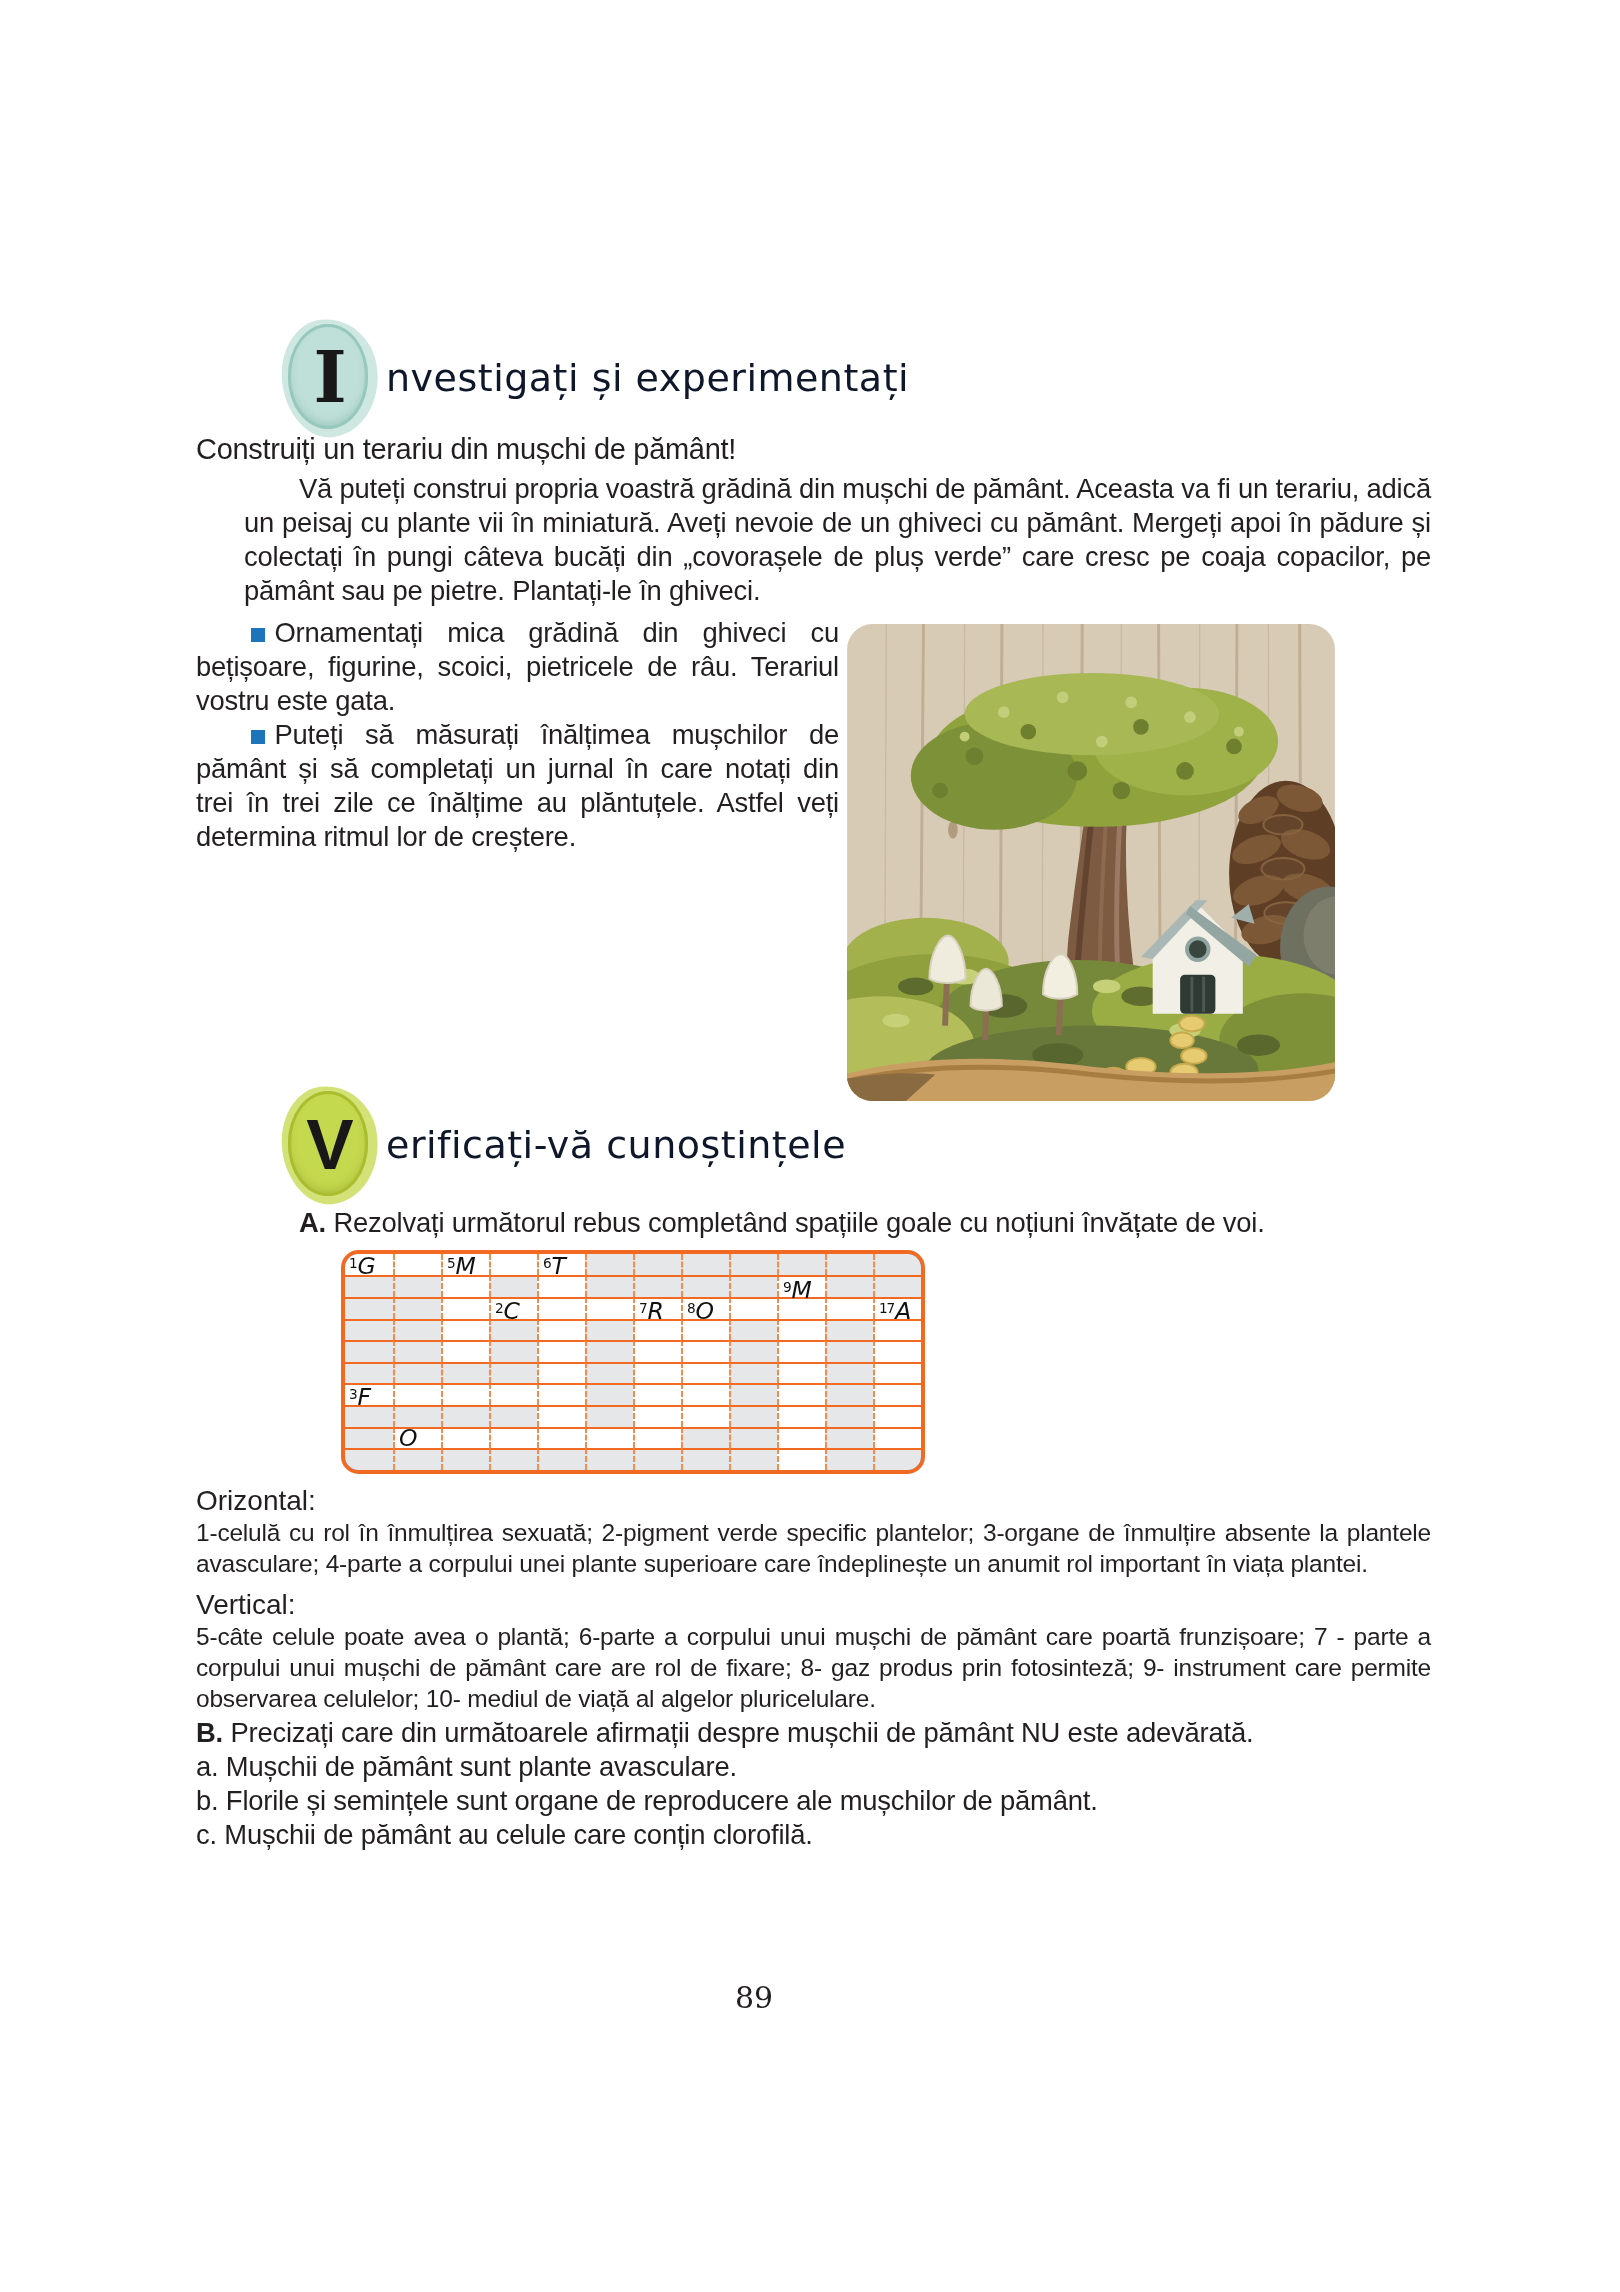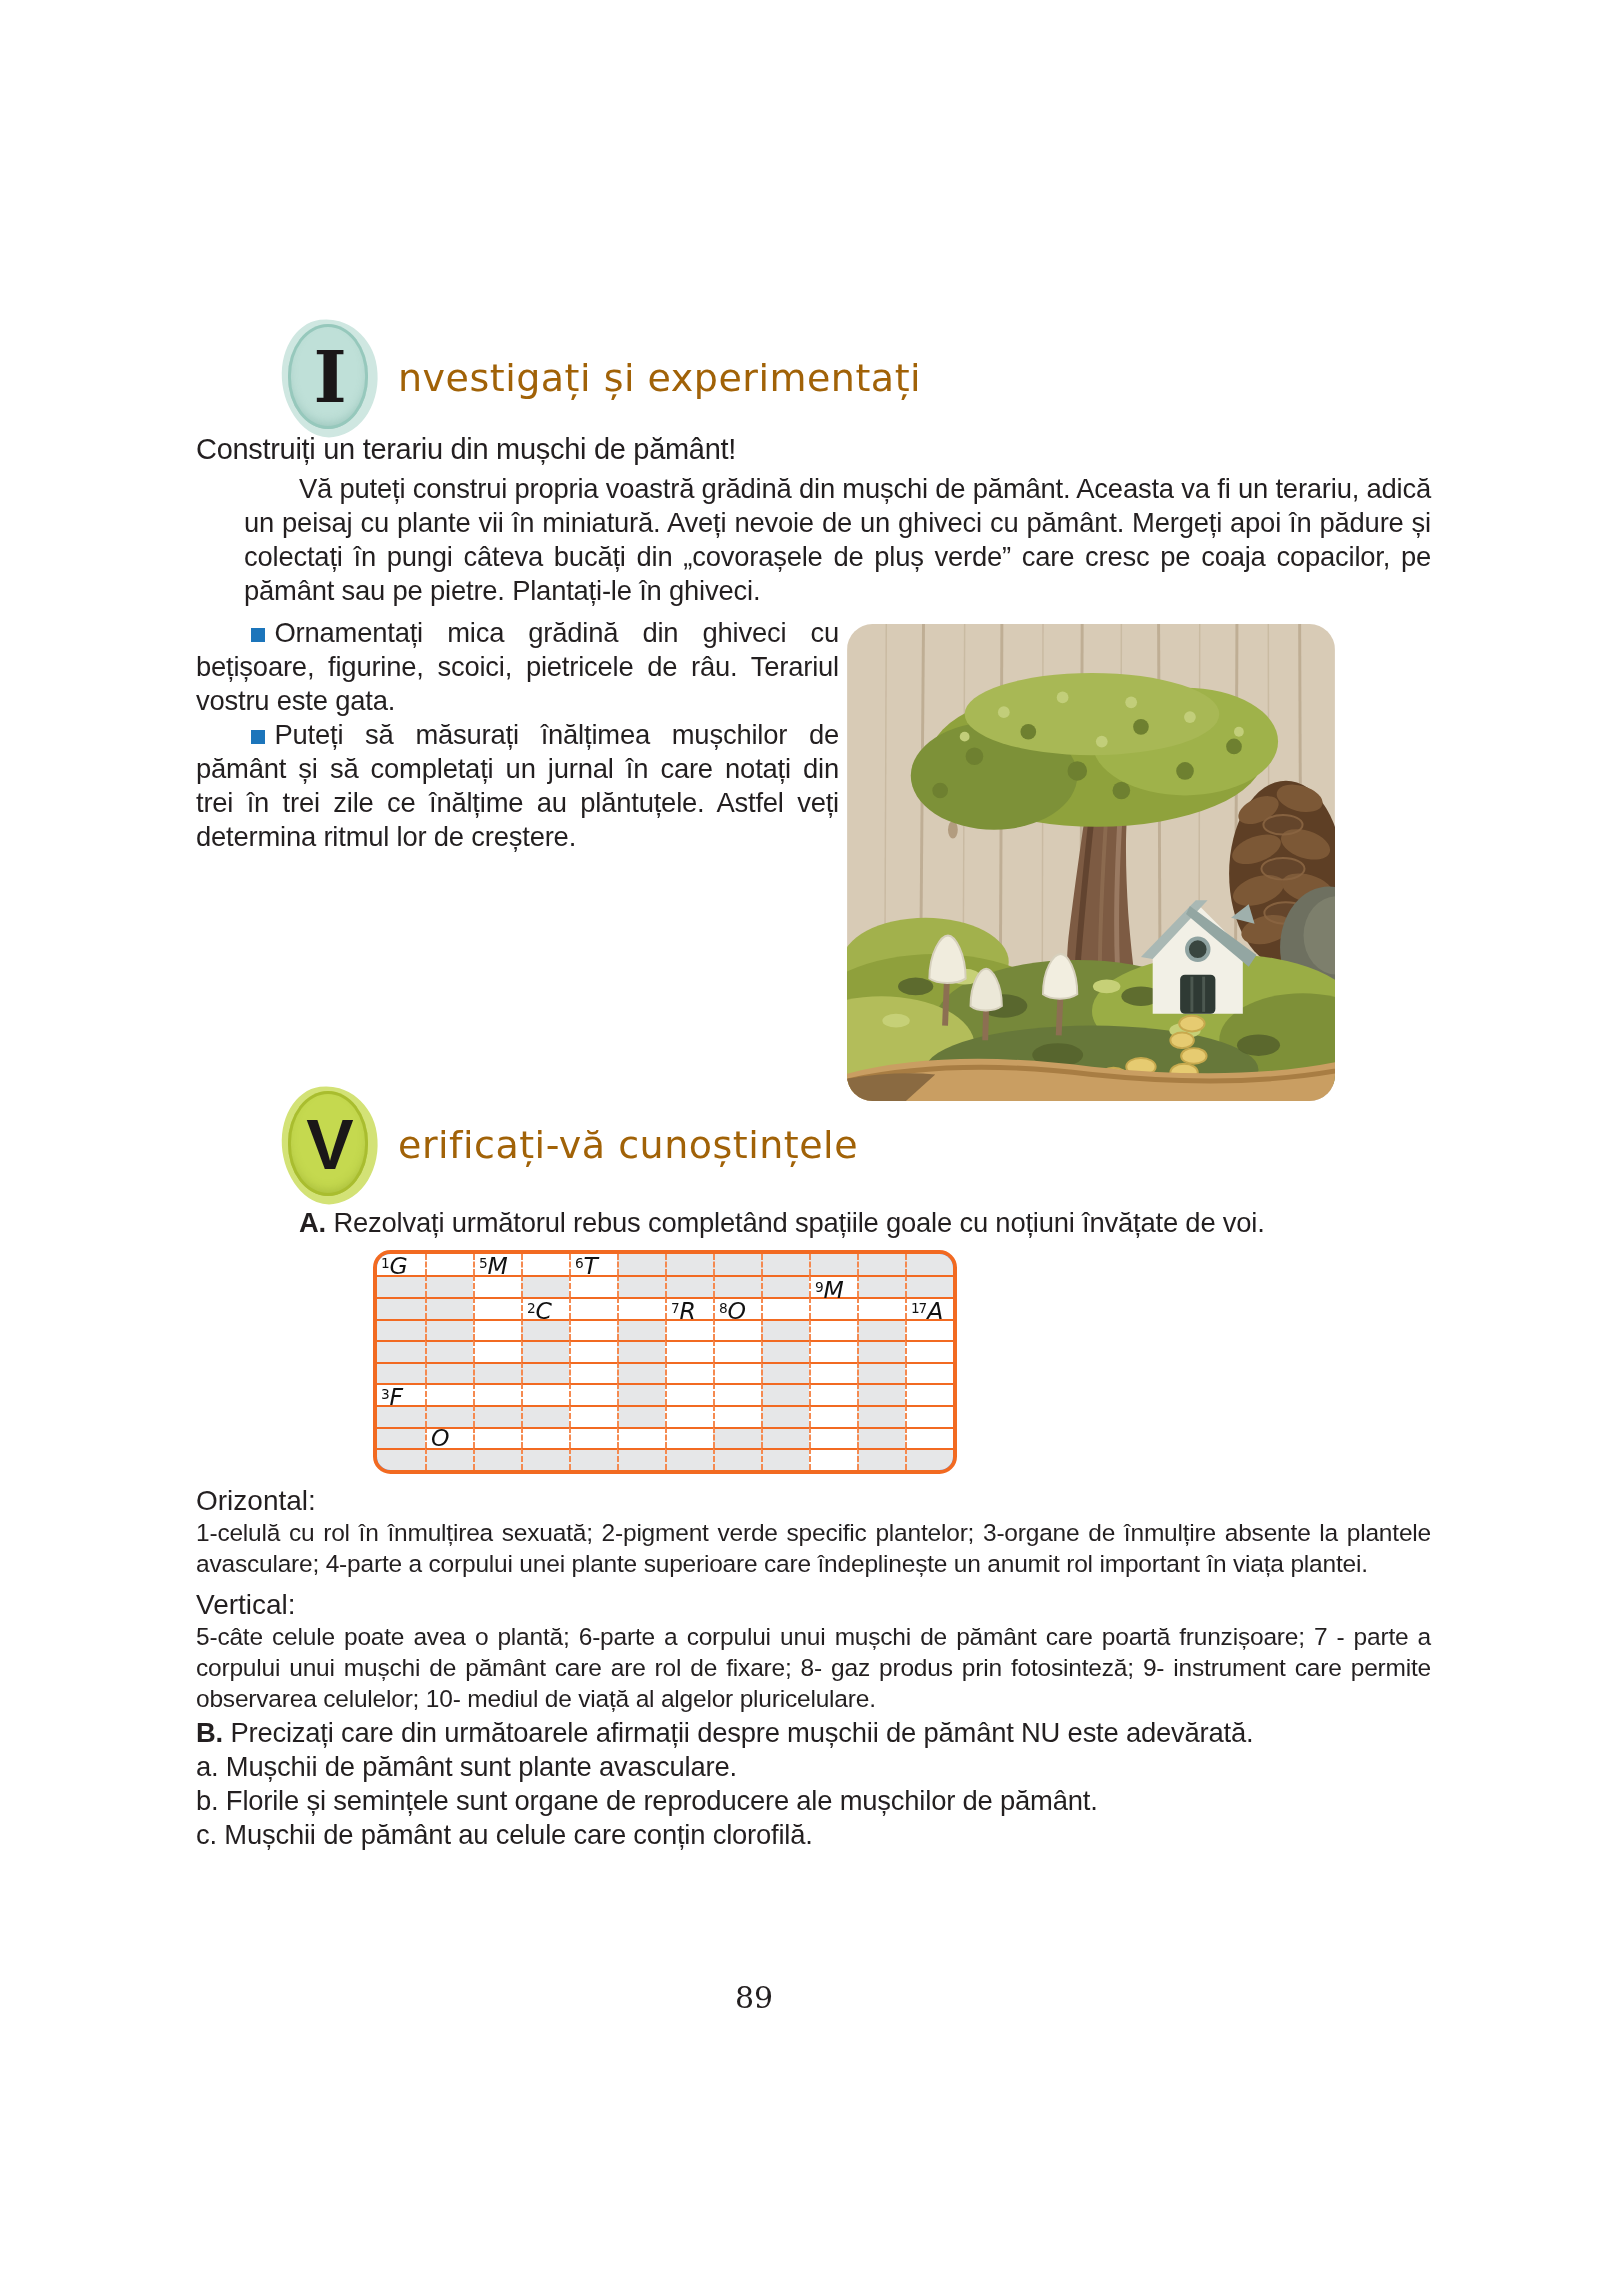--- a/index.html
+++ b/index.html
@@ -35,23 +35,23 @@
   .blob.teal::before{background:#cfe7e1;}
   .blob.teal::after{background:#bfe0d8;box-shadow:inset 0 0 0 2.9px #96c8bc, inset 0 -5.9px 9.8px rgba(120,170,160,.45);}
   .blob.green::before{background:#d3e276;}
   .blob.green::after{background:#c5d94f;box-shadow:inset 0 0 0 2.9px #a9bd2f, inset 0 -5.9px 9.8px rgba(140,160,40,.45);}
   .initial{
     position:relative;z-index:2;font-size:71px;line-height:1;
     font-weight:bold;color:#1a1718;
   }
   .initial.serif{font-family:"DejaVu Serif", serif;}
   .heading-text{
-    position:relative;z-index:2;margin-left:20px;
+    position:relative;z-index:2;margin-left:8px;
     font-family:"DejaVu Sans", sans-serif;
-    font-size:38px;letter-spacing:0.5px;color:#a16207;
+    font-size:38px;letter-spacing:0.5px;color:#0f172a;
     white-space:nowrap;
   }
   
   .subtitle{
     margin:-5.9px 0 5.9px 0;font-size:29px;font-weight:normal;letter-spacing:-0.3px;
   }
   p.body{
     margin:0;font-size:27.4px;line-height:34px;text-align:justify;letter-spacing:-0.2px;
   }
   p.body.indent{text-indent:55px;margin-left:48px;}
@@ -70,21 +70,21 @@
   
   .task{margin-top:-13.7px;}
   .task b{font-weight:bold;}
   
   .rebus-wrap{margin:9.8px 0 0 145px;display:inline-block;}
   .rebus{
     display:grid;
     grid-template-columns:repeat(12,48px);
     grid-auto-rows:21.6px;
     border:4.9px solid #f26a21;border-radius:17.6px;
-    overflow:hidden;background:#3b82f6;margin-left:32px;
+    overflow:hidden;background:#3b82f6;
   }
   .cell{position:relative;background:#fff;}
   .cell.blocked{background:#e6e7e8;}
   .cell.bt{border-top:2.9px solid #f26a21;}
   .cell.bl{border-left:2px dashed #f58a50;}
   .cell .letter{
     position:absolute;left:3.9px;top:-3.9px;z-index:2;
     font-family:"DejaVu Sans", sans-serif;font-style:italic;
     font-size:23.5px;font-weight:500;color:#111;line-height:27.4px;
     white-space:nowrap;

